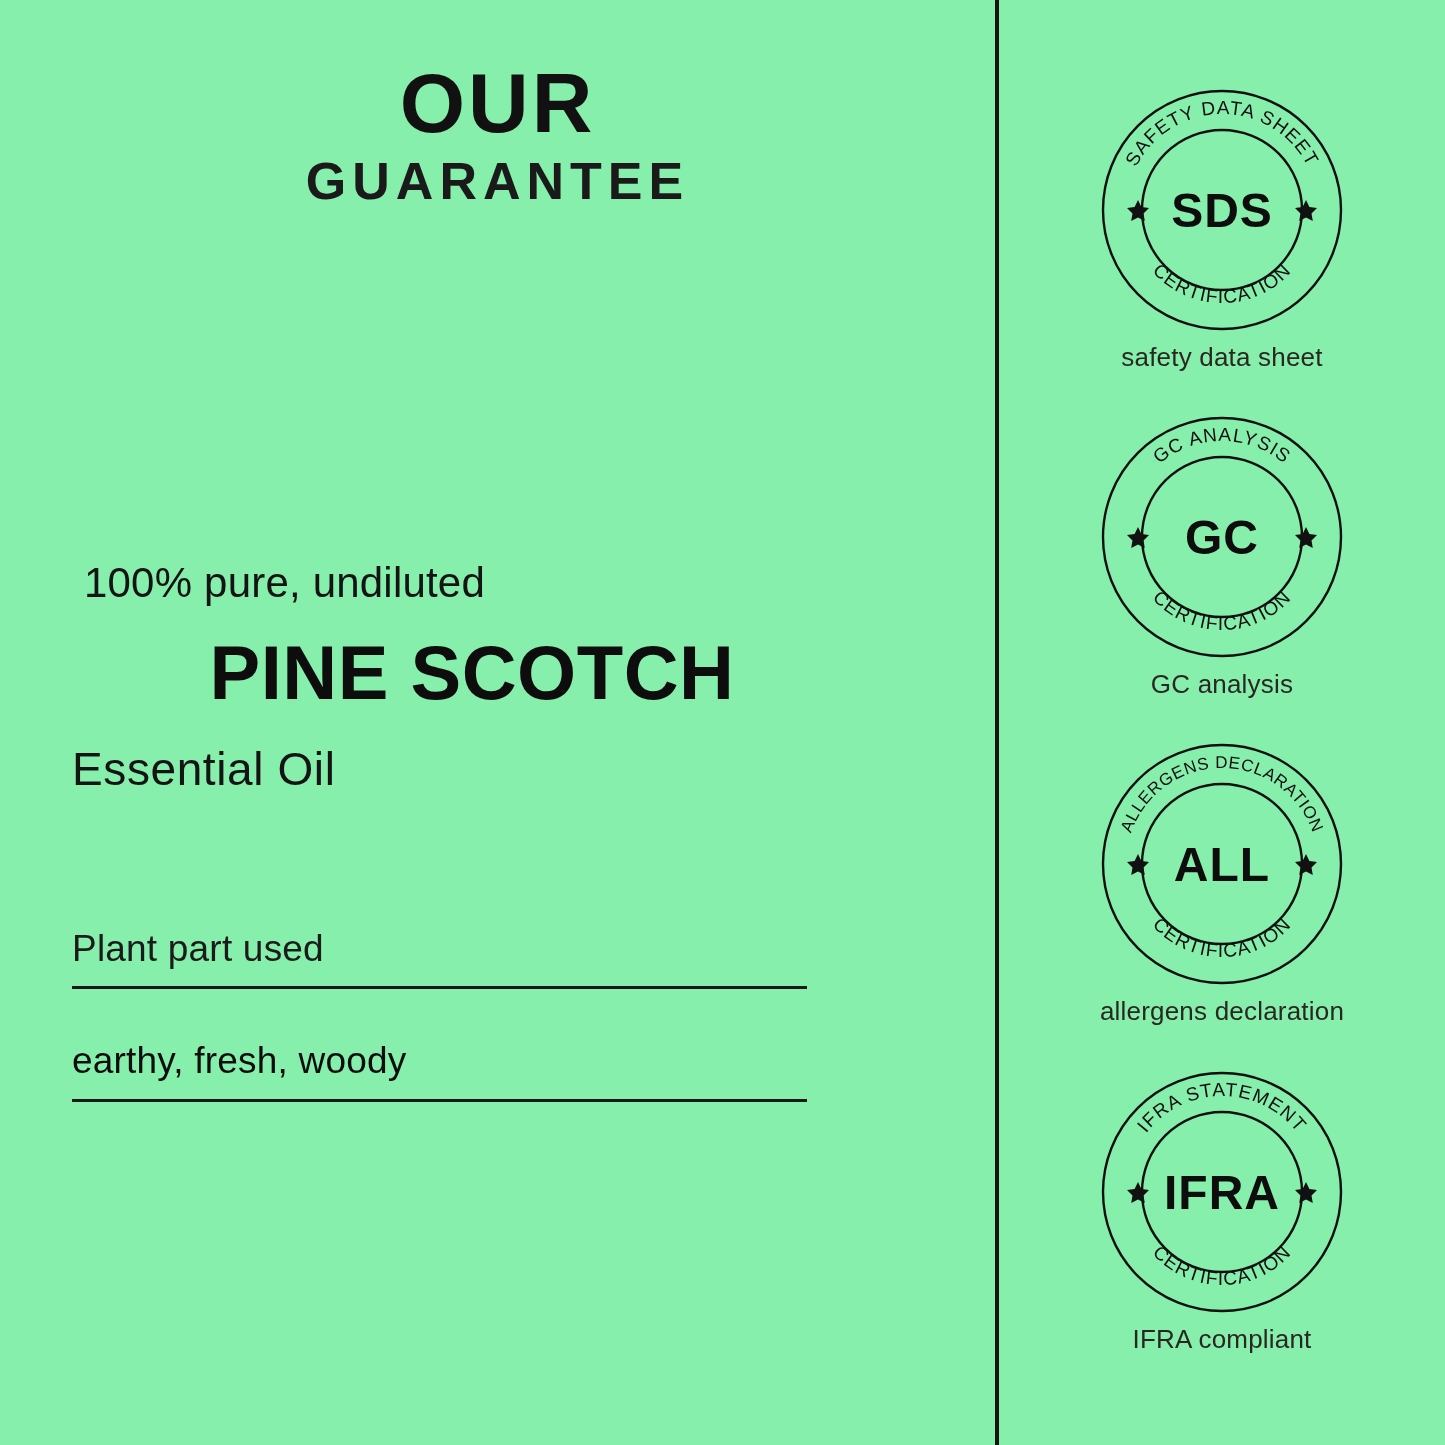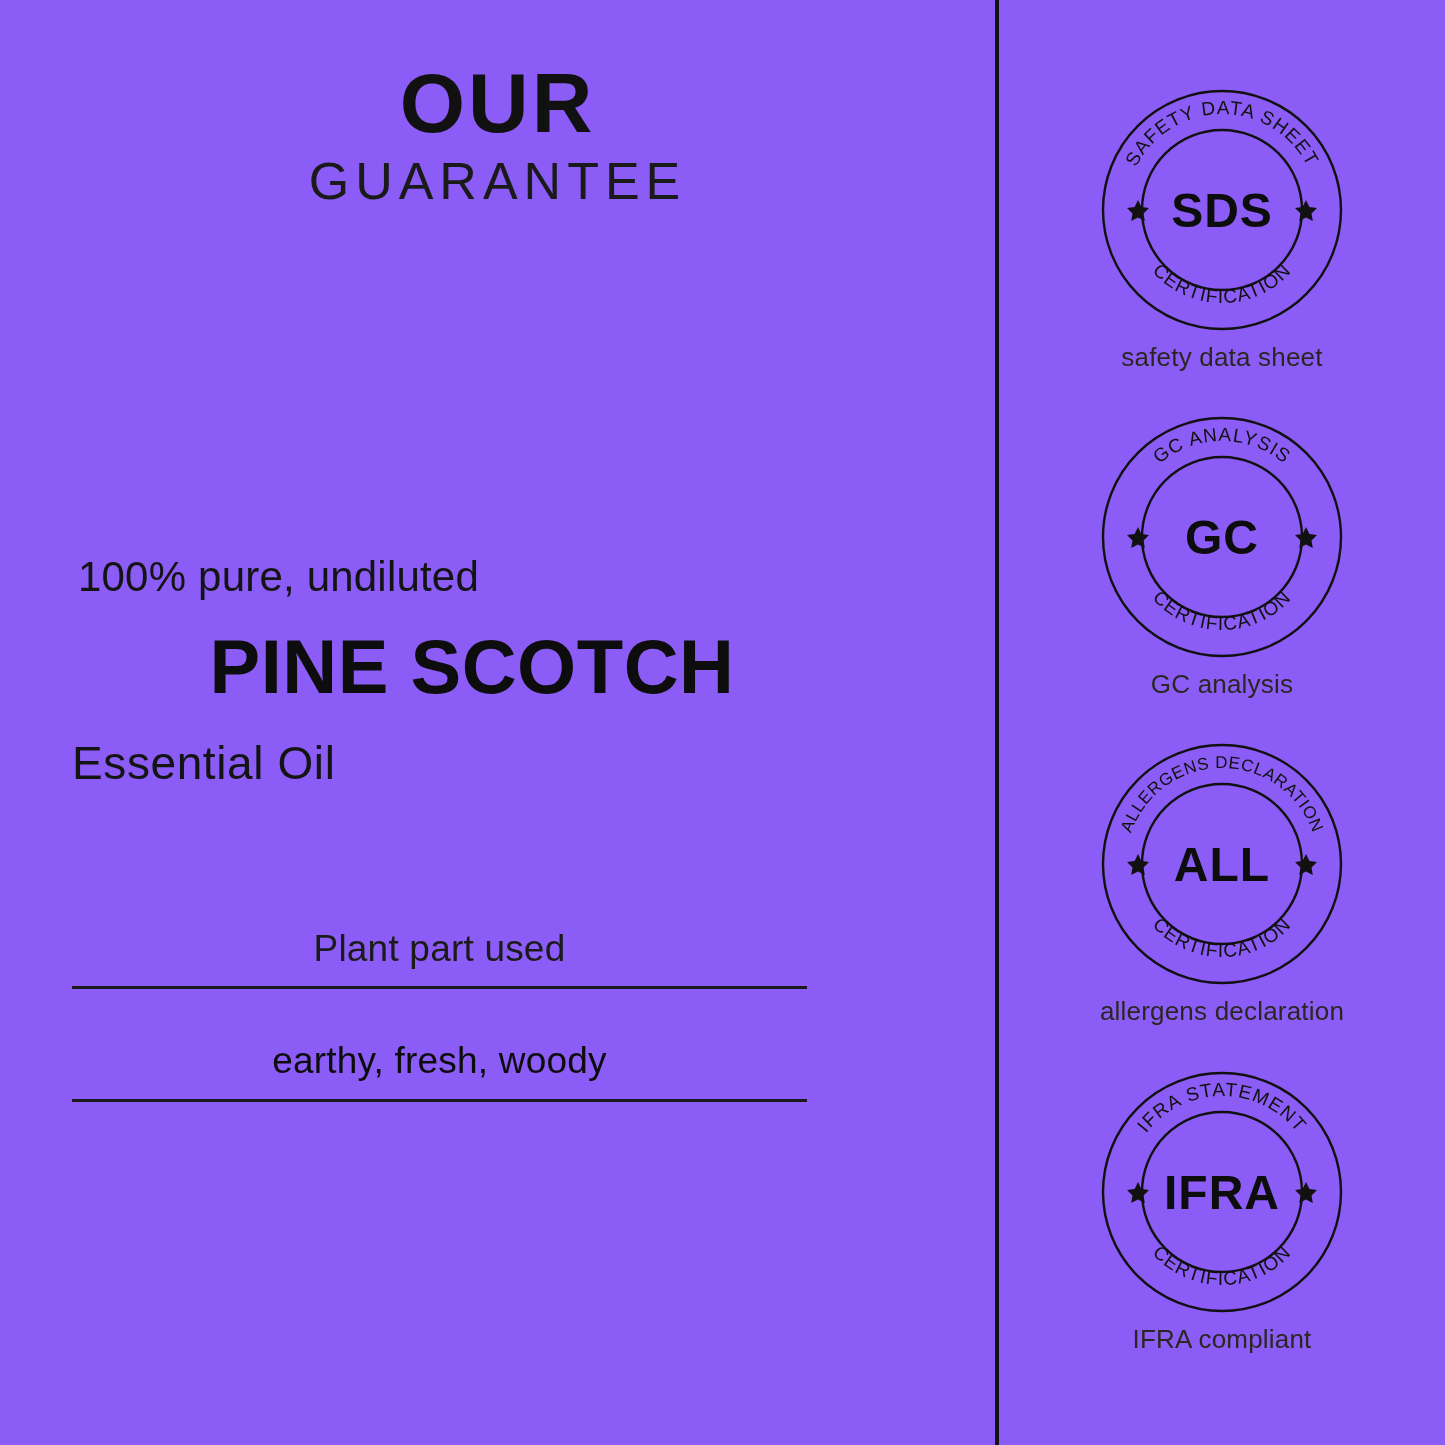--- a/index.html
+++ b/index.html
@@ -11,21 +11,21 @@
     height: 1445px;
     background: #e5dfd5;
     font-family: "Liberation Sans", sans-serif;
     color: #111111;
     overflow: hidden;
   }
   .page {
     position: relative;
     width: 1445px;
     height: 1445px;
-    background: #8b5cf6;
+    background: #86efac;
   }
 
   
   .divider {
     position: absolute;
     left: 995px;
     top: 0;
     width: 4px;
     height: 1445px;
     background: #15130f;
@@ -51,39 +51,39 @@
     display: block;
     font-size: 84px;
     font-weight: 700;
     letter-spacing: 3px;
     line-height: 0.98;
     color: #111111;
   }
   .headline .line2 {
     display: block;
     font-size: 52px;
-    font-weight: 400;
+    font-weight: 700;
     letter-spacing: 6px;
     line-height: 1.45;
     color: #1a1a1a;
   }
 
   .product-block {
     position: absolute;
     left: 72px;
     top: 546px;
     width: 800px;
   }
   .purity {
     font-size: 42px;
     font-weight: 400;
     letter-spacing: 0.2px;
     line-height: 1.2;
     color: #141414;
-    margin: 6px;
+    margin: 12px;
   }
   .product-name {
     font-size: 76px;
     font-weight: 700;
     letter-spacing: 0.5px;
     line-height: 1.12;
     color: #0d0d0d;
     margin: 22px 0 0 0;
     text-align: center;
   }
@@ -97,21 +97,20 @@
   }
 
   .attributes {
     position: absolute;
     left: 72px;
     top: 926px;
     width: 735px;
   }
   .attr-row {
     margin-bottom: 48px;
-    text-align: center;
   }
   .attr-row:last-child {
     margin-bottom: 0;
   }
   .attr-label {
     font-size: 37px;
     font-weight: 400;
     letter-spacing: 0.2px;
     line-height: 1.25;
     color: #1b1b1b;

